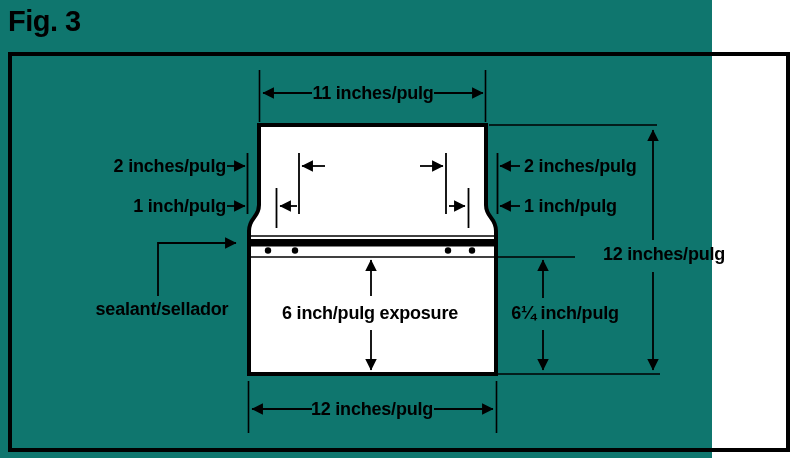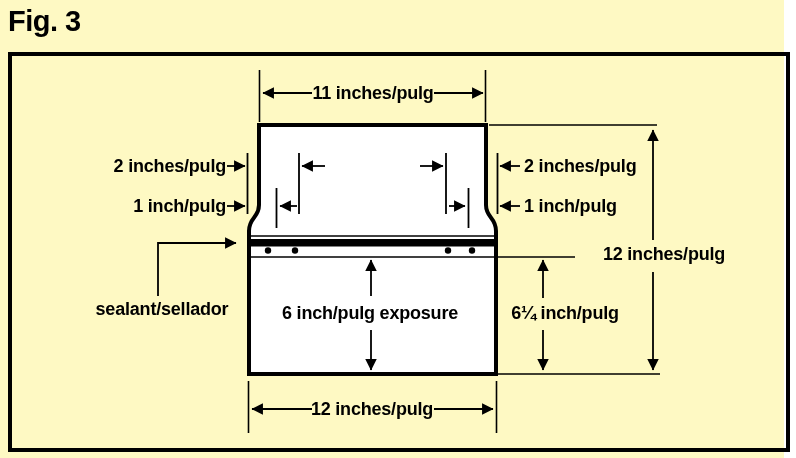--- a/index.html
+++ b/index.html
@@ -1,16 +1,16 @@
 <!DOCTYPE html>
 <html><head>
 <meta charset="utf-8">
 <style>
   html,body{margin:0;padding:0;background:#ffffff;}
-  #stage{position:relative;width:784px;height:458px;background:#fef9c3;
+  #stage{position:relative;width:712px;height:458px;background:#0f766e;
          font-family:"Liberation Sans",sans-serif;}
   svg{display:block;}
   text{font-family:"Liberation Sans",sans-serif;font-weight:bold;fill:#000;
        letter-spacing:-0.2px;}
   .dimlabel{font-size:18px;}
   .figtitle{font-size:29px;letter-spacing:-0.5px;}
 </style>
 </head>
 <body>
 

